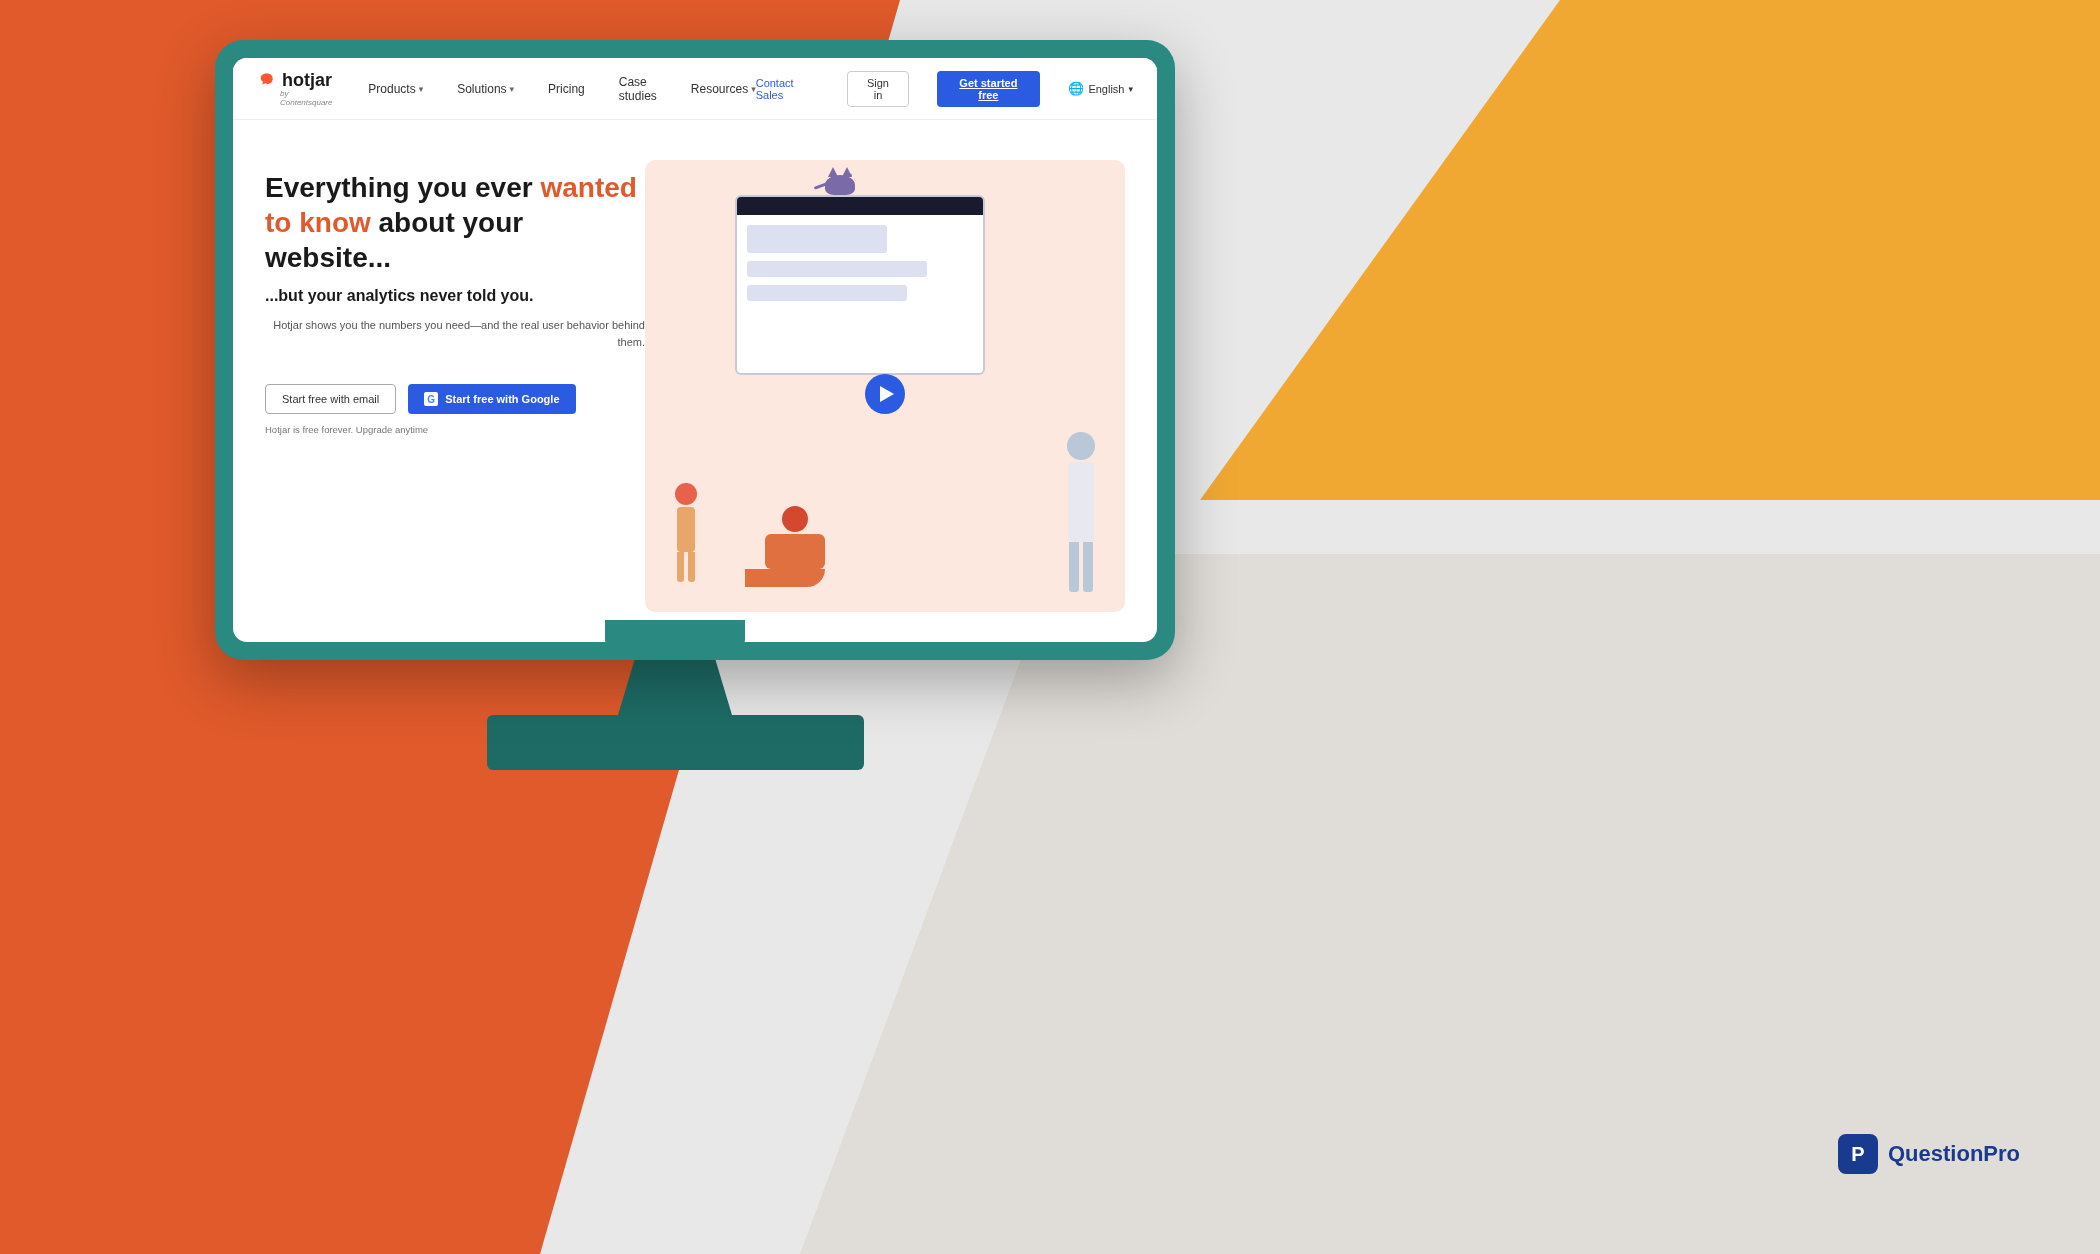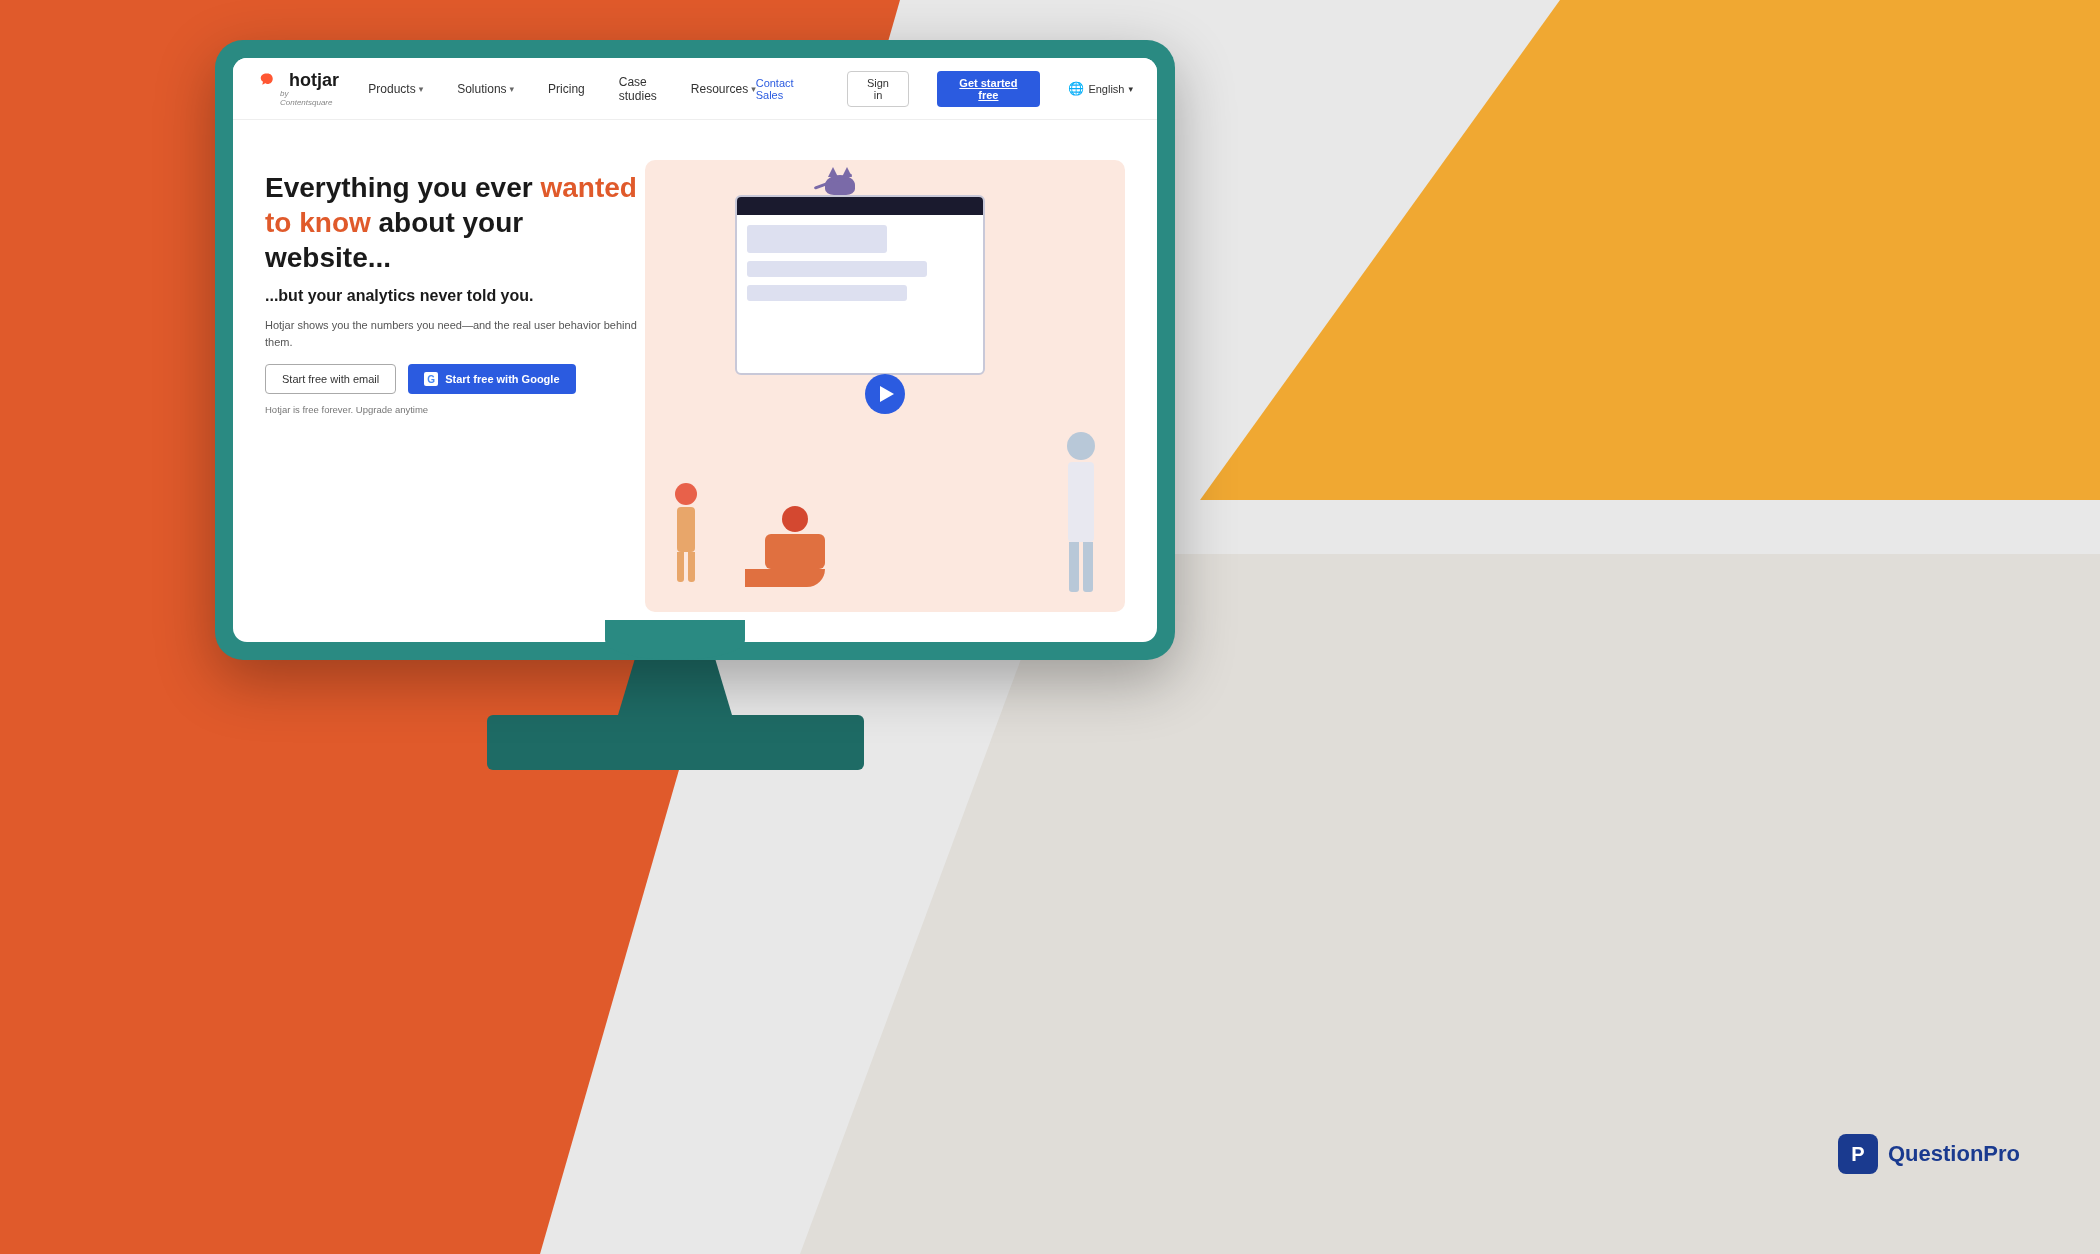--- a/index.html
+++ b/index.html
@@ -106,21 +106,21 @@
       background: white;
     }
     .logo-area {
       display: flex;
       flex-direction: column;
       margin-right: 28px;
     }
     .logo-main {
       display: flex;
       align-items: center;
-      gap: 14px;
+      gap: 7px;
     }
     .logo-icon {
       width: 18px;
       height: 18px;
     }
     .logo-text {
       font-size: 18px;
       font-weight: 700;
       color: #1a1a1a;
     }
@@ -219,21 +219,22 @@
     .hero-subheadline {
       font-size: 16px;
       font-weight: 700;
       color: #1a1a1a;
       margin-bottom: 12px;
     }
     .hero-description {
       font-size: 11px;
       color: #555;
       line-height: 1.5;
-      margin-bottom: 14px;
+      margin-bottom: 34px;
+      text-align: right;
     }
     .hero-buttons {
       display: flex;
       gap: 12px;
       margin-bottom: 10px;
     }
     .btn-email {
       font-size: 11px;
       color: #333;
       border: 1.5px solid #aaa;

